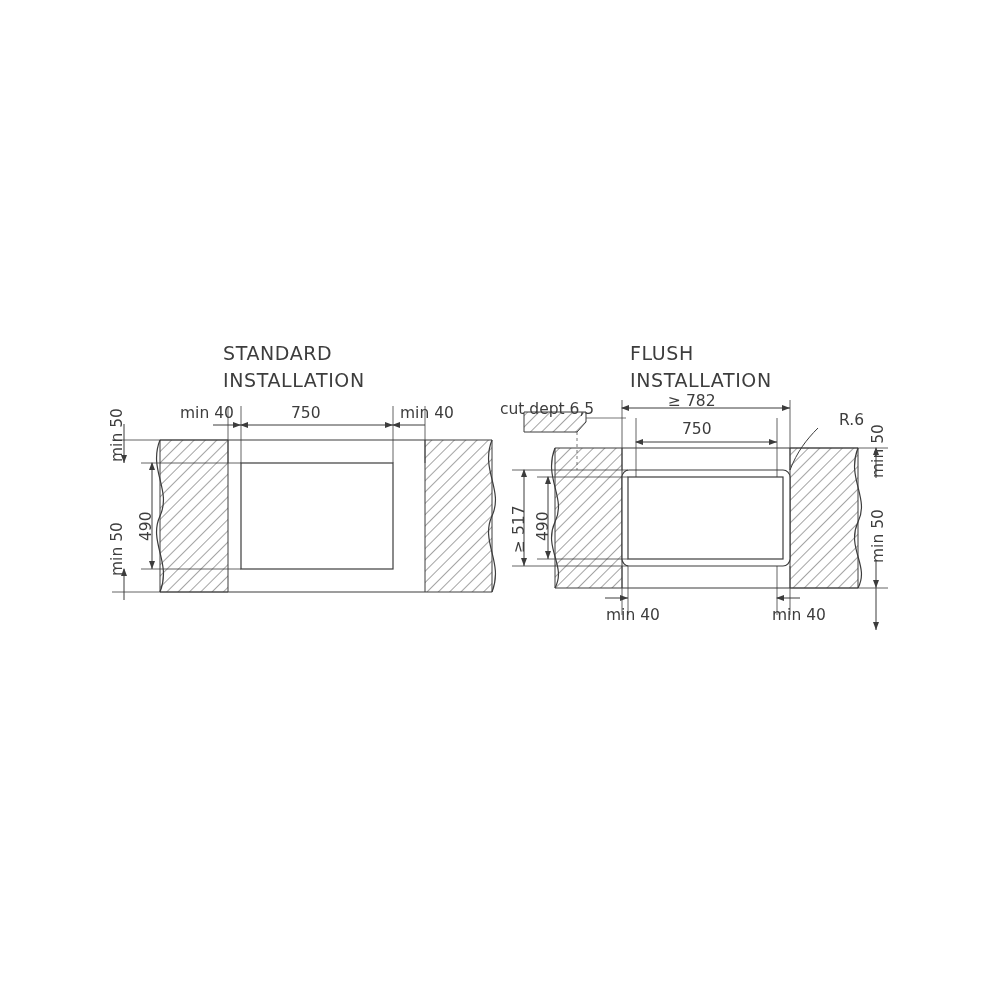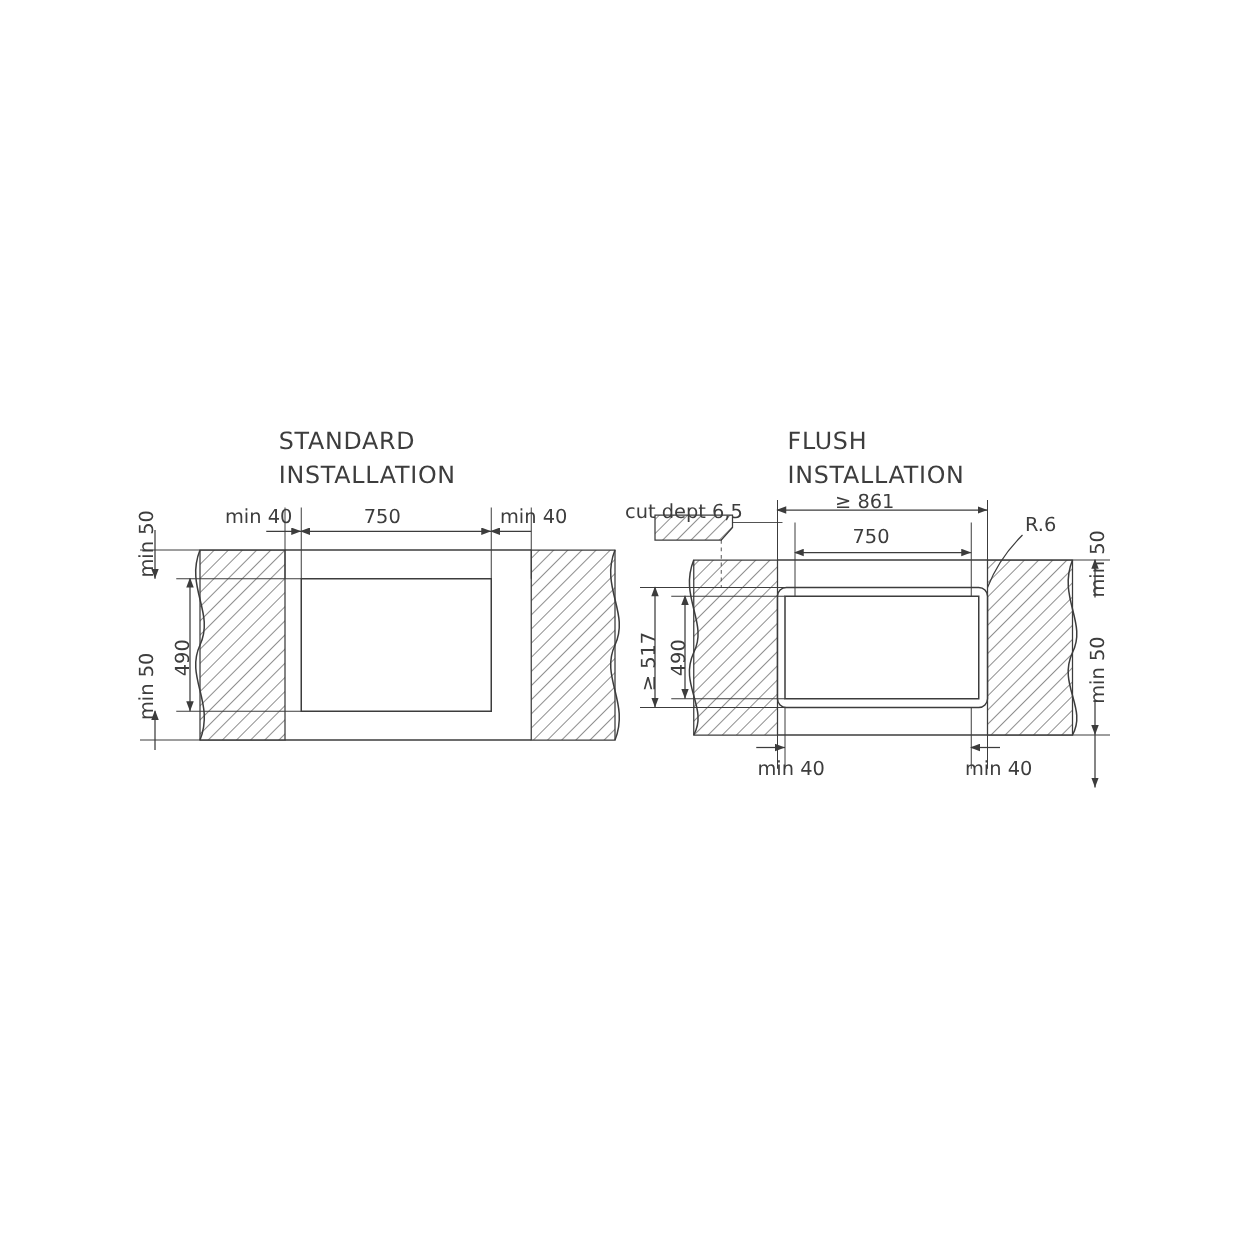--- a/index.html
+++ b/index.html
@@ -161,23 +161,23 @@
   <div class="lbl" style="left:400px; top:404px;">min 40</div>
 
   <div class="lbl vert" style="left:108px; top:462px;">min 50</div>
   <div class="lbl vert" style="left:108px; top:576px;">min 50</div>
   <div class="lbl vert" style="left:137px; top:541px;">490</div>
 
   <div class="title" style="left:630px; top:340px;">FLUSH</div>
   <div class="title" style="left:630px; top:367px;">INSTALLATION</div>
 
   <div class="lbl" style="left:500px; top:400px;">cut dept 6,5</div>
-  <div class="lbl" style="left:668px; top:392px;">≥ 861</div>
+  <div class="lbl" style="left:668px; top:392px;">≥ 782</div>
   <div class="lbl" style="left:682px; top:420px;">750</div>
-  <div class="lbl" style="left:820px; top:411px;text-align:right;">R.6</div>
+  <div class="lbl" style="left:839px; top:411px;text-align:right;">R.6</div>
 
   <div class="lbl vert" style="left:510px; top:553px;">≥ 517</div>
   <div class="lbl vert" style="left:534px; top:541px;">490</div>
 
   <div class="lbl" style="left:606px; top:606px;">min 40</div>
   <div class="lbl" style="left:772px; top:606px;">min 40</div>
 
   <div class="lbl vert" style="left:869px; top:478px;">min 50</div>
   <div class="lbl vert" style="left:869px; top:563px;">min 50</div>
 

